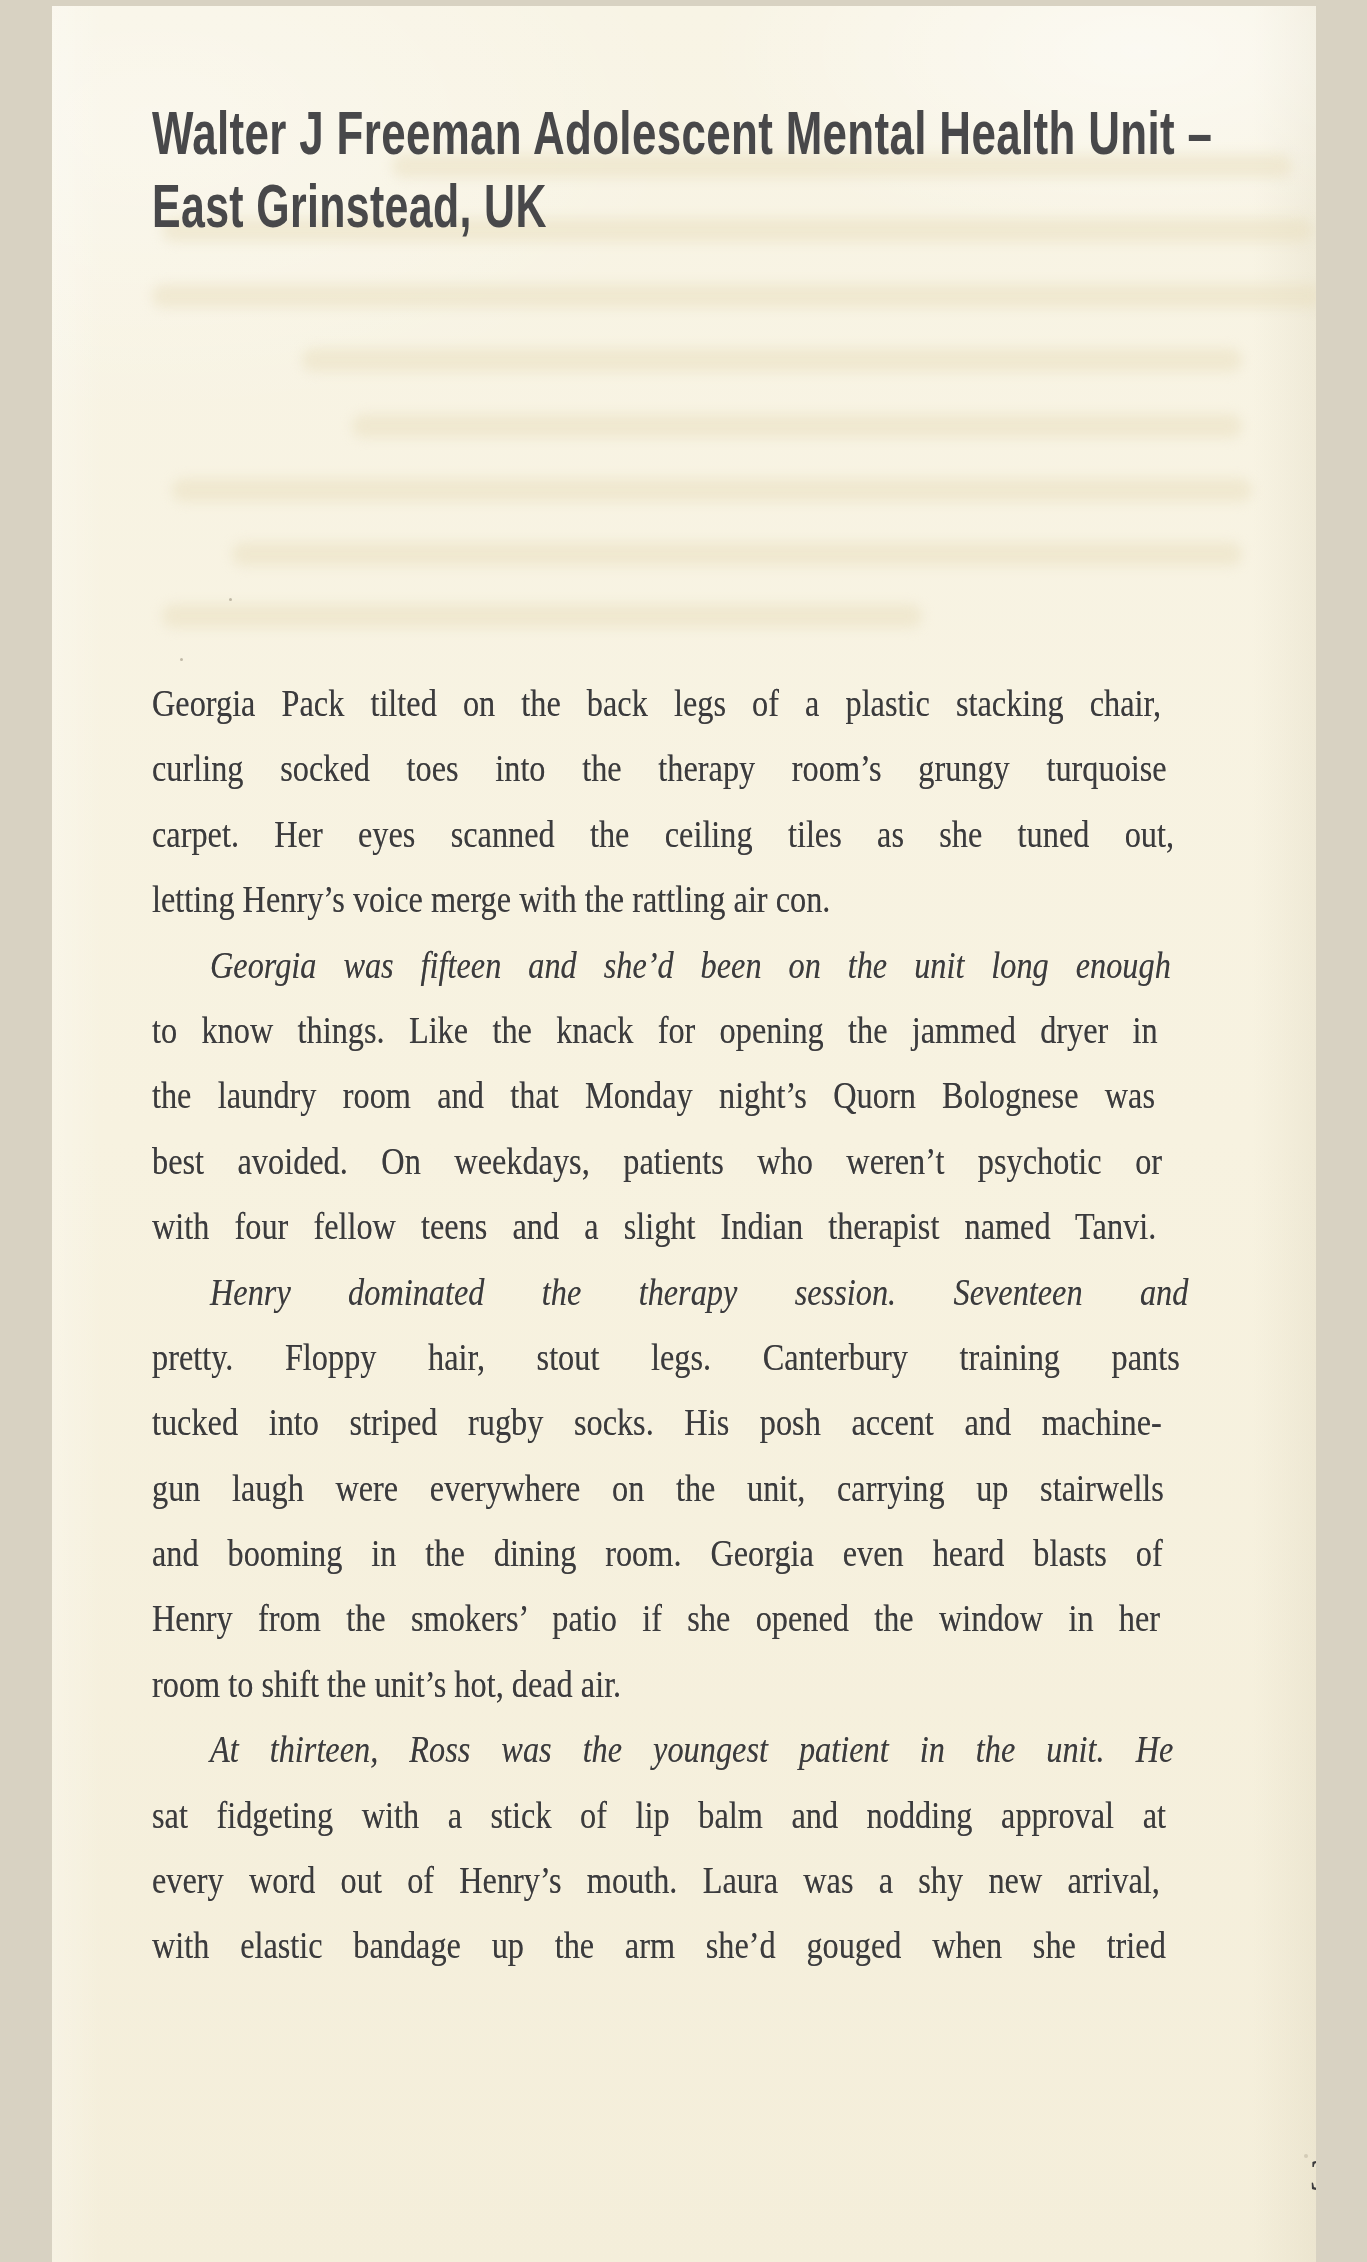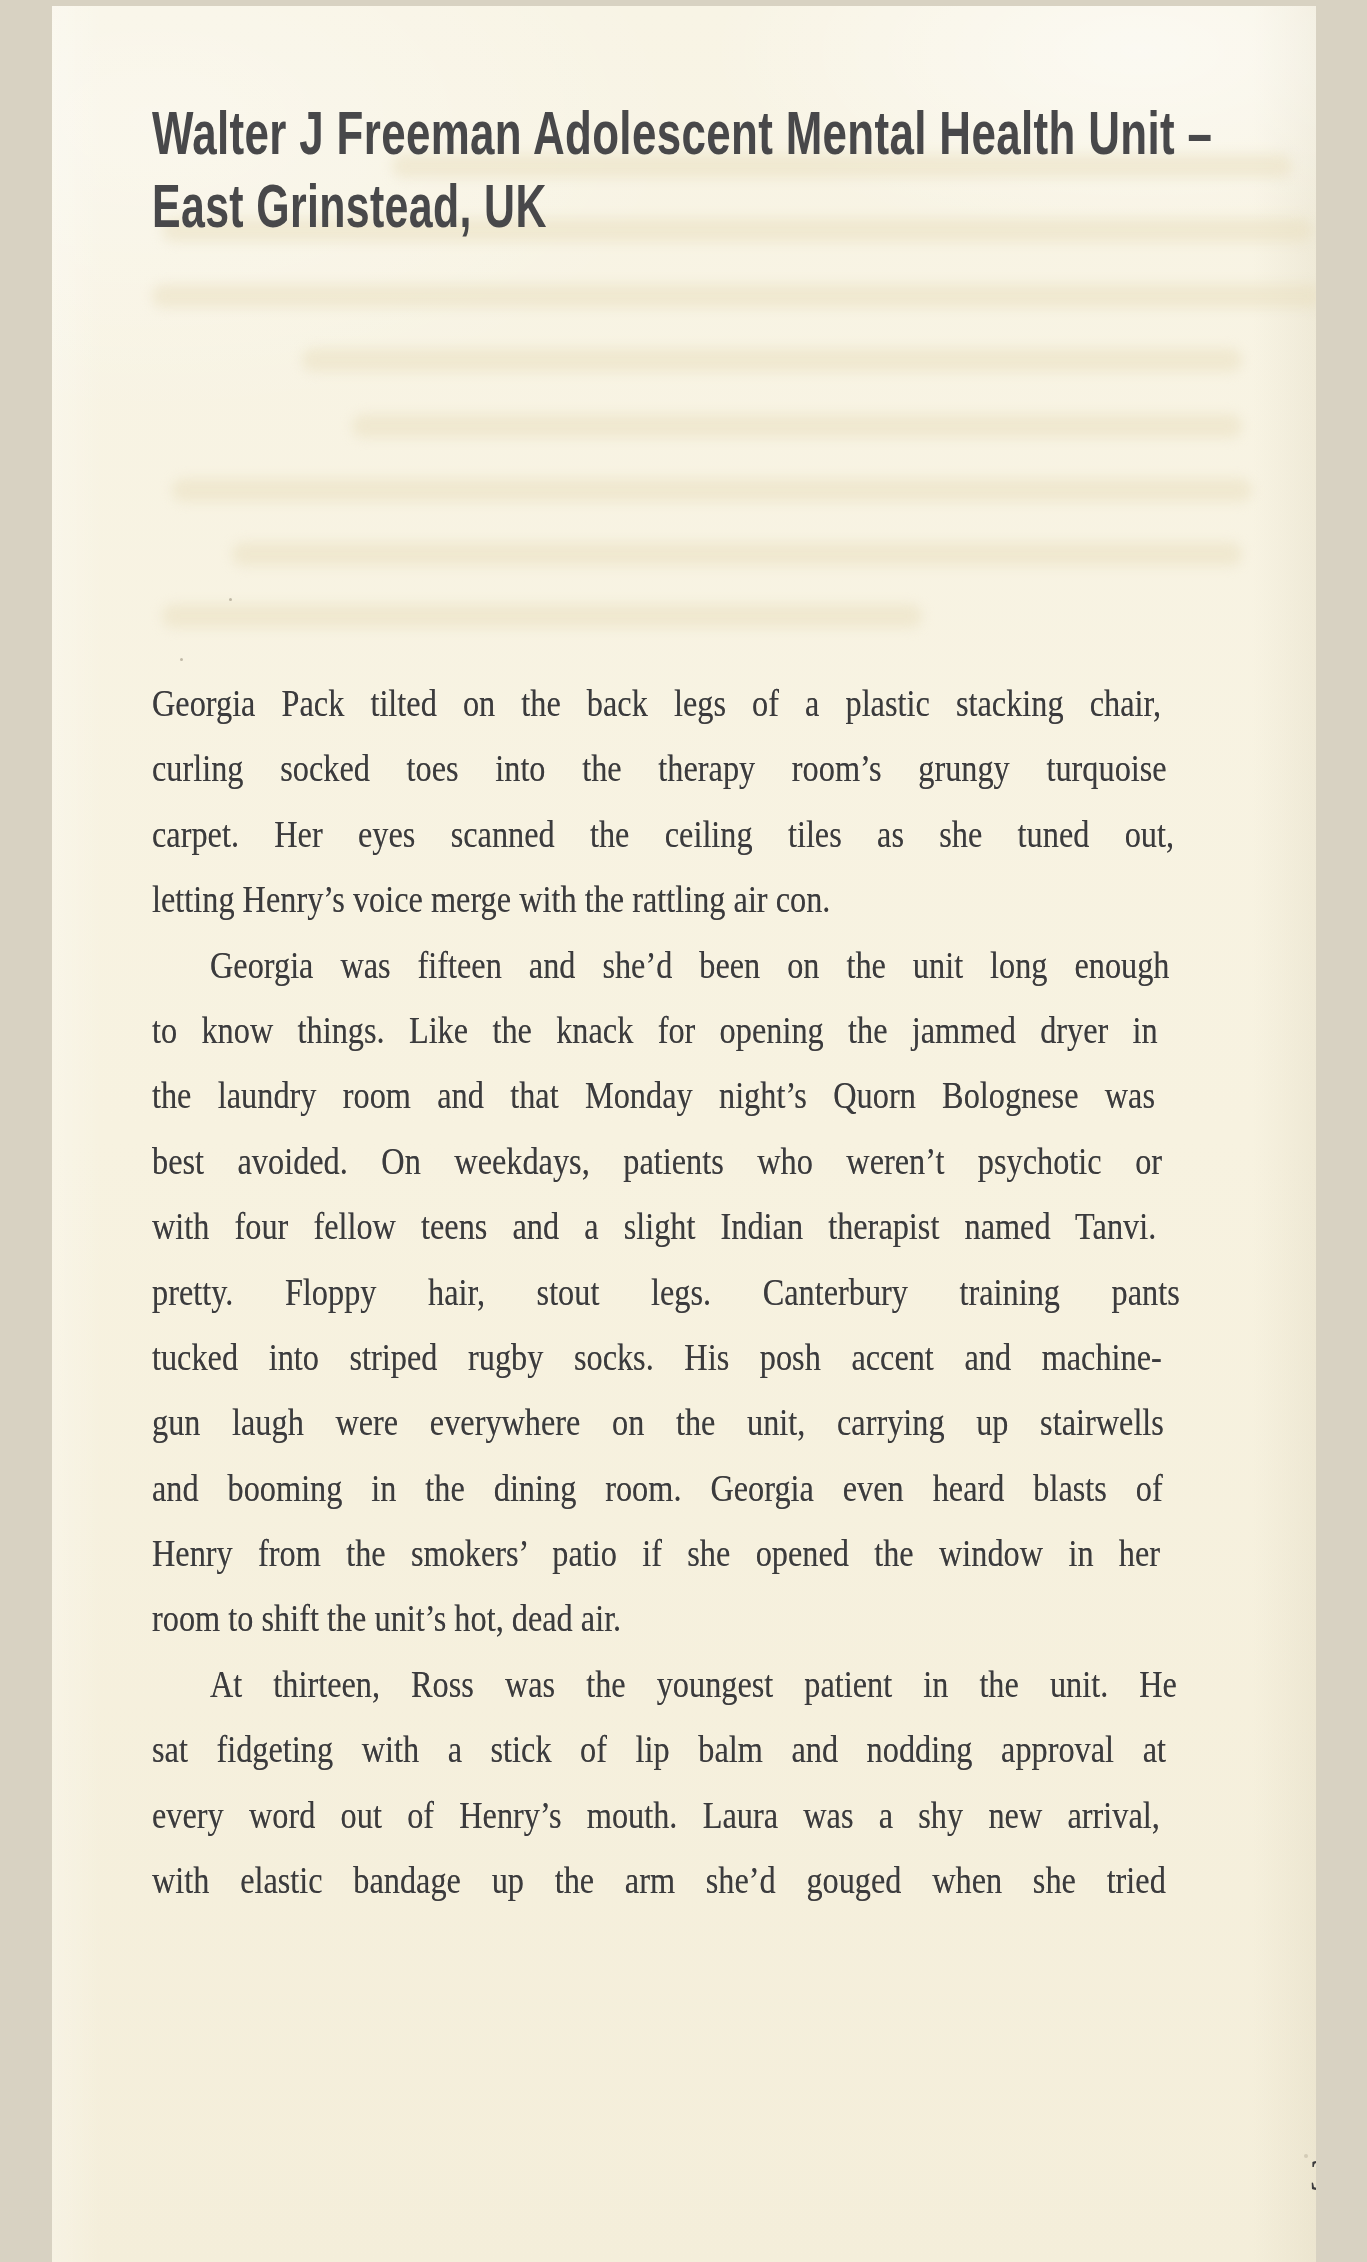--- a/index.html
+++ b/index.html
@@ -42,21 +42,21 @@
   }
   .line{
     width:1180px;
     height:65.4px;
     line-height:65.4px;
     font-size:38px;
     white-space:nowrap;
     box-sizing:border-box;
     text-shadow:0 0 .6px rgba(59,59,61,.55);
   }
-  .line.indent{padding-left:58px;}
+  .line.indent{padding-left:58px;font-style:italic;}
   .line span{display:inline-block;transform:scaleX(0.85);transform-origin:left center;}
 
   
   .folio{
     position:absolute;left:1258px;top:2146px;
     font-size:44px;line-height:48px;
     text-shadow:0 0 .6px rgba(59,59,61,.55);
   }
   .folio span{display:inline-block;transform:scaleX(0.85);transform-origin:left center;}
 </style>
@@ -92,20 +92,21 @@
     <div class="line fill"><span style="word-spacing: 33.6544px;">curling socked toes into the therapy room’s grungy turquoise</span></div>
     <div class="line fill"><span style="word-spacing: 32.0235px;">carpet. Her eyes scanned the ceiling tiles as she tuned out,</span></div>
     <div class="line"><span style="word-spacing: 0px;">letting Henry’s voice merge with the rattling air con.</span></div>
 
     <div class="line fill indent"><span style="word-spacing: 22.2px;">Georgia was fifteen and she’d been on the unit long enough</span></div>
     <div class="line fill"><span style="word-spacing: 19.1123px;">to know things. Like the knack for opening the jammed dryer in</span></div>
     <div class="line fill"><span style="word-spacing: 21.4706px;">the laundry room and that Monday night’s Quorn Bolognese was</span></div>
     <div class="line fill"><span style="word-spacing: 29.9044px;">best avoided. On weekdays, patients who weren’t psychotic or</span></div>
     <div class="line fill"><span style="word-spacing: 20.0235px;">with four fellow teens and a slight Indian therapist named Tanvi.</span></div>
 
+    <div class="line fill indent"><span style="word-spacing: 58px;">Henry dominated the therapy session. Seventeen and</span></div>
     <div class="line fill"><span style="word-spacing: 51.1765px;">pretty. Floppy hair, stout legs. Canterbury training pants</span></div>
     <div class="line fill"><span style="word-spacing: 26.4706px;">tucked into striped rugby socks. His posh accent and machine-</span></div>
     <div class="line fill"><span style="word-spacing: 27.6928px;">gun laugh were everywhere on the unit, carrying up stairwells</span></div>
     <div class="line fill"><span style="word-spacing: 24.5235px;">and booming in the dining room. Georgia even heard blasts of</span></div>
     <div class="line fill"><span style="word-spacing: 20.2941px;">Henry from the smokers’ patio if she opened the window in her</span></div>
     <div class="line"><span style="word-spacing: 0px;">room to shift the unit’s hot, dead air.</span></div>
 
     <div class="line fill indent"><span style="word-spacing: 27px;">At thirteen, Ross was the youngest patient in the unit. He</span></div>
     <div class="line fill"><span style="word-spacing: 24.1123px;">sat fidgeting with a stick of lip balm and nodding approval at</span></div>
     <div class="line fill"><span style="word-spacing: 20.2032px;">every word out of Henry’s mouth. Laura was a shy new arrival,</span></div>

